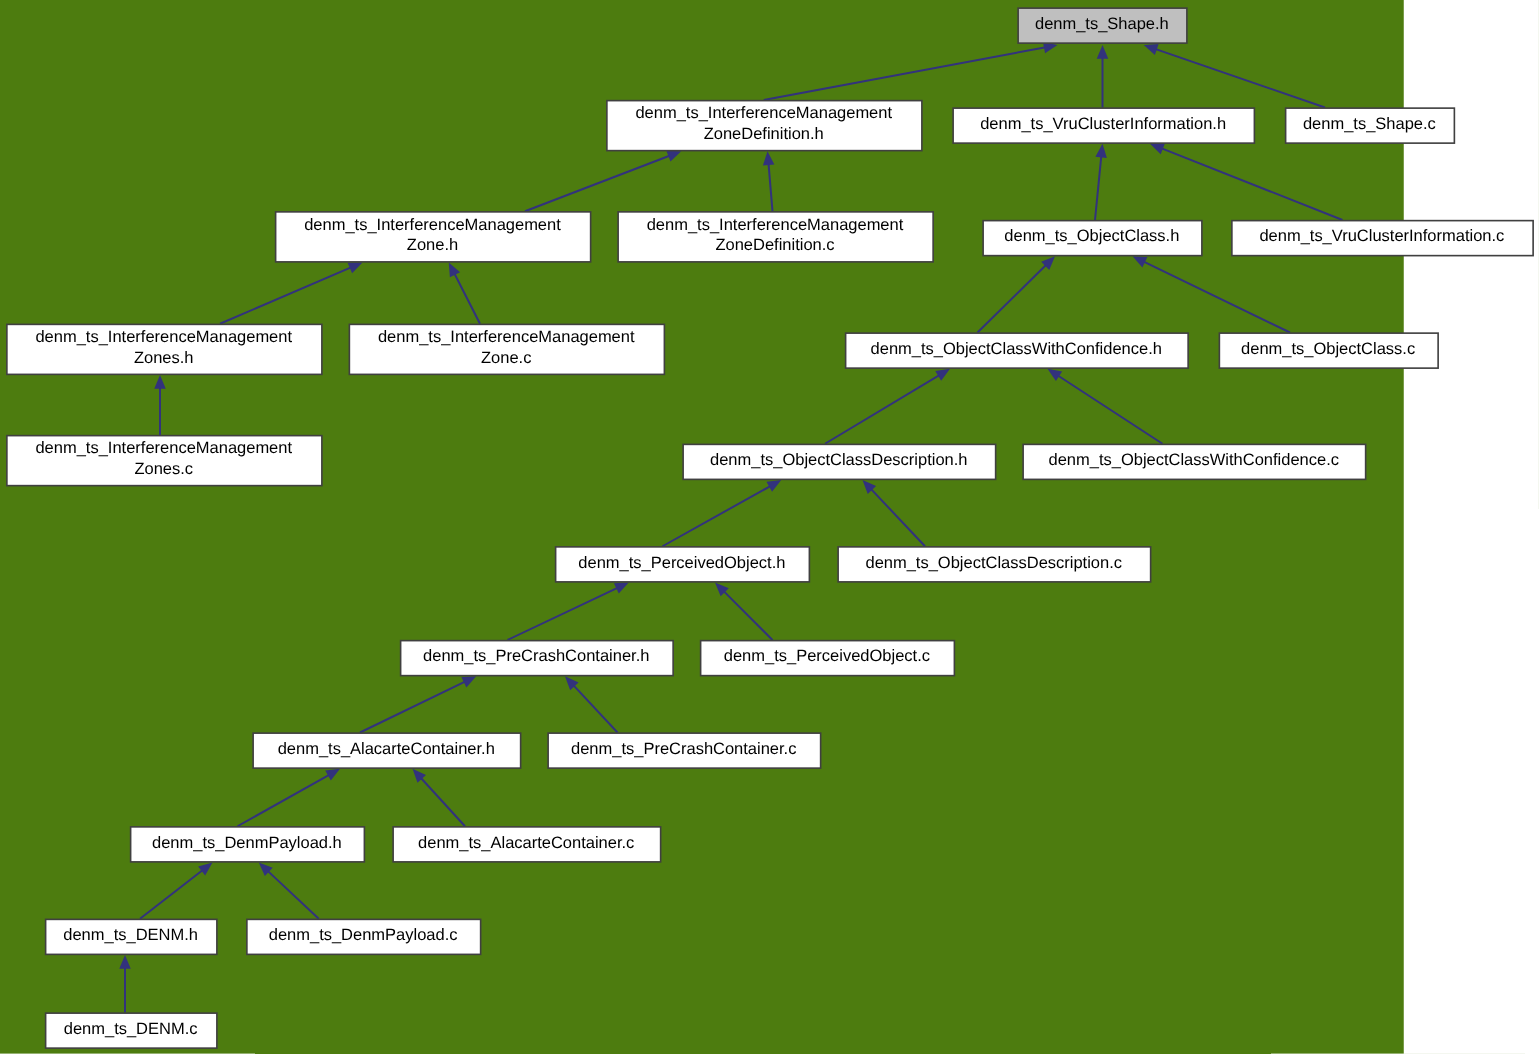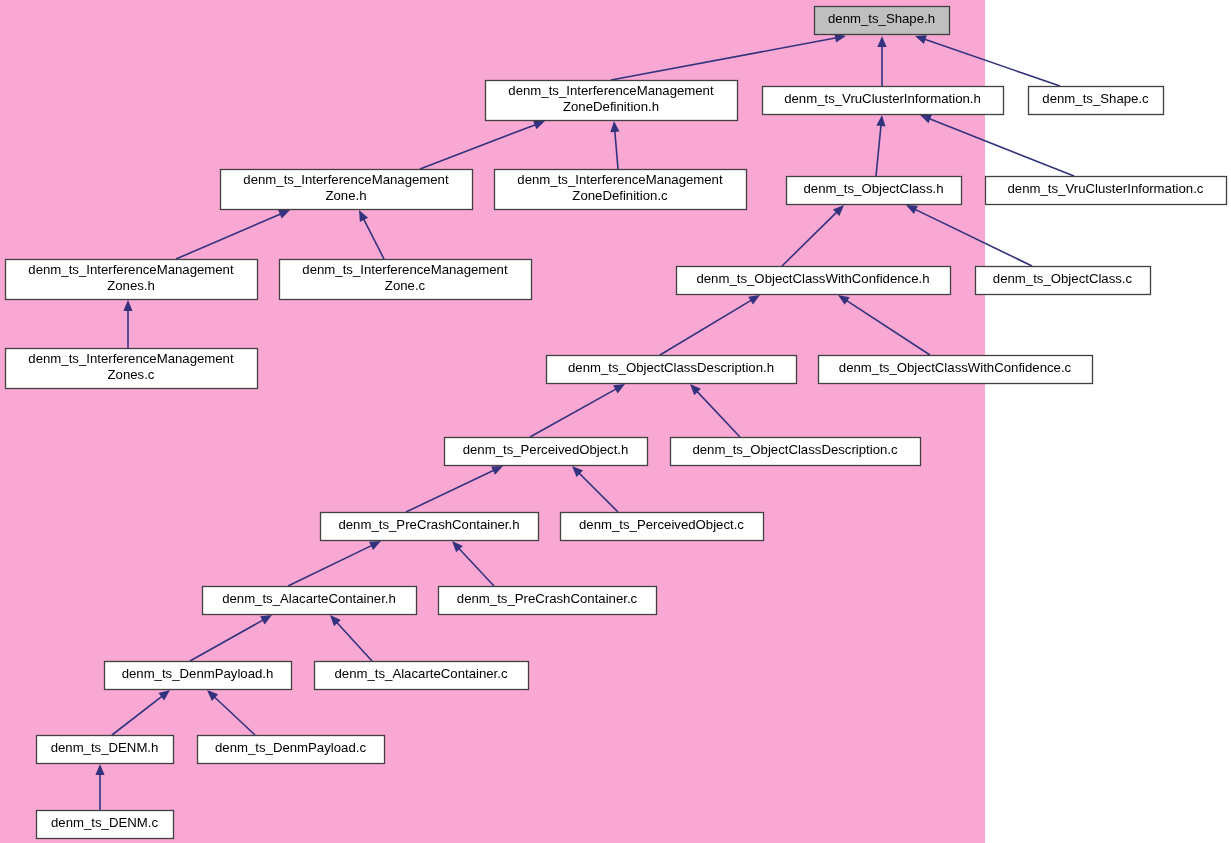--- a/index.html
+++ b/index.html
@@ -3,23 +3,23 @@
 <meta charset="utf-8">
 <title>denm_ts_Shape.h dependency graph</title>
 <style>
   html, body {
     margin: 0;
     padding: 0;
     background: #ffffff;
   }
   #graph-root {
     position: relative;
-    width: 985px;
+    width: 1123px;
     height: 843px;
-    background: #f9a8d4;
+    background: #4d7c0f;
     font-family: "Liberation Sans", "DejaVu Sans", sans-serif;
   }
   svg#dep-graph {
     display: block;
     width: 1231px;
     height: 843px;
   }
   .node-box {
     fill: #ffffff;
     stroke: #404040;

